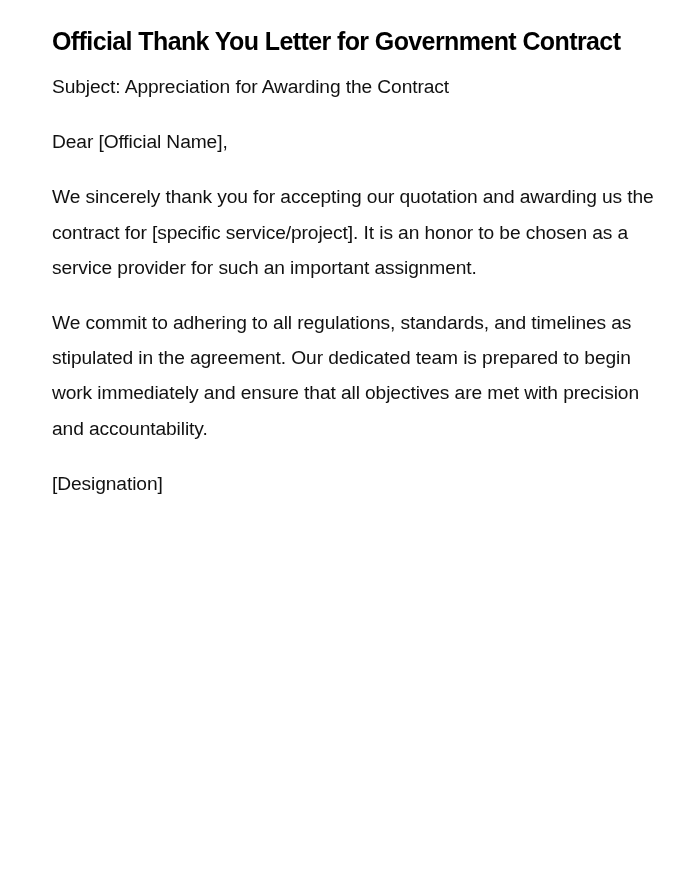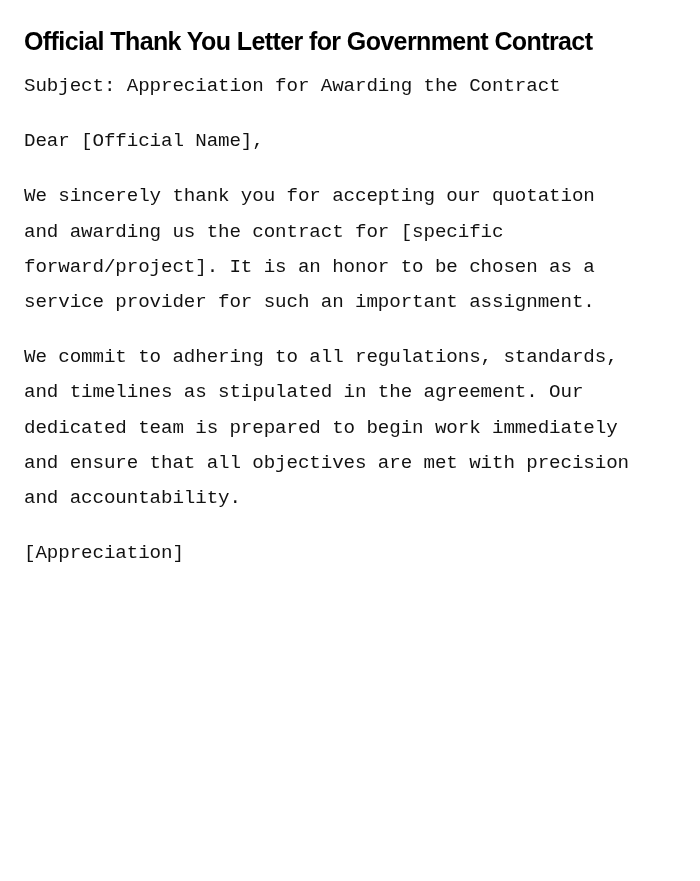--- a/index.html
+++ b/index.html
@@ -10,45 +10,44 @@
     body {
       width: 700px;
       height: 881px;
       overflow: hidden;
       position: relative;
       color: #111111;
       font-family: "Liberation Sans", sans-serif;
     }
     .page {
       position: absolute;
-      left: 24px;
+      left: 52px;
       top: 19px;
       width: 610px;
     }
     .title {
       font-family: "Liberation Sans", sans-serif;
       font-weight: bold;
       font-size: 25px;
       line-height: 44px;
       letter-spacing: -0.6px;
       margin: 0 0 6px 0;
       color: #000000;
     }
     .para {
       font-size: 19.2px;
       line-height: 35.2px;
       margin: 0 0 20px 0;
       letter-spacing: -0.1px;
       color: #111111;
-      font-family: Liberation Mono, monospace;
     }
   </style>
 </head>
 <body>
 
 <div class="page">
   <h1 class="title">Official Thank You Letter for Government Contract</h1>
   <p class="para">Subject: Appreciation for Awarding the Contract</p>
   <p class="para">Dear [Official Name],</p>
-  <p class="para">We sincerely thank you for accepting our quotation and awarding us the contract for [specific forward/project]. It is an honor to be chosen as a service provider for such an important assignment.</p>
+  <p class="para">We sincerely thank you for accepting our quotation and awarding us the contract for [specific service/project]. It is an honor to be chosen as a service provider for such an important assignment.</p>
   <p class="para">We commit to adhering to all regulations, standards, and timelines as stipulated in the agreement. Our dedicated team is prepared to begin work immediately and ensure that all objectives are met with precision and accountability.</p>
-  <p class="para">[Appreciation]</p>
+  <p class="para">[Designation]</p>
 </div>
 
 </body></html>

